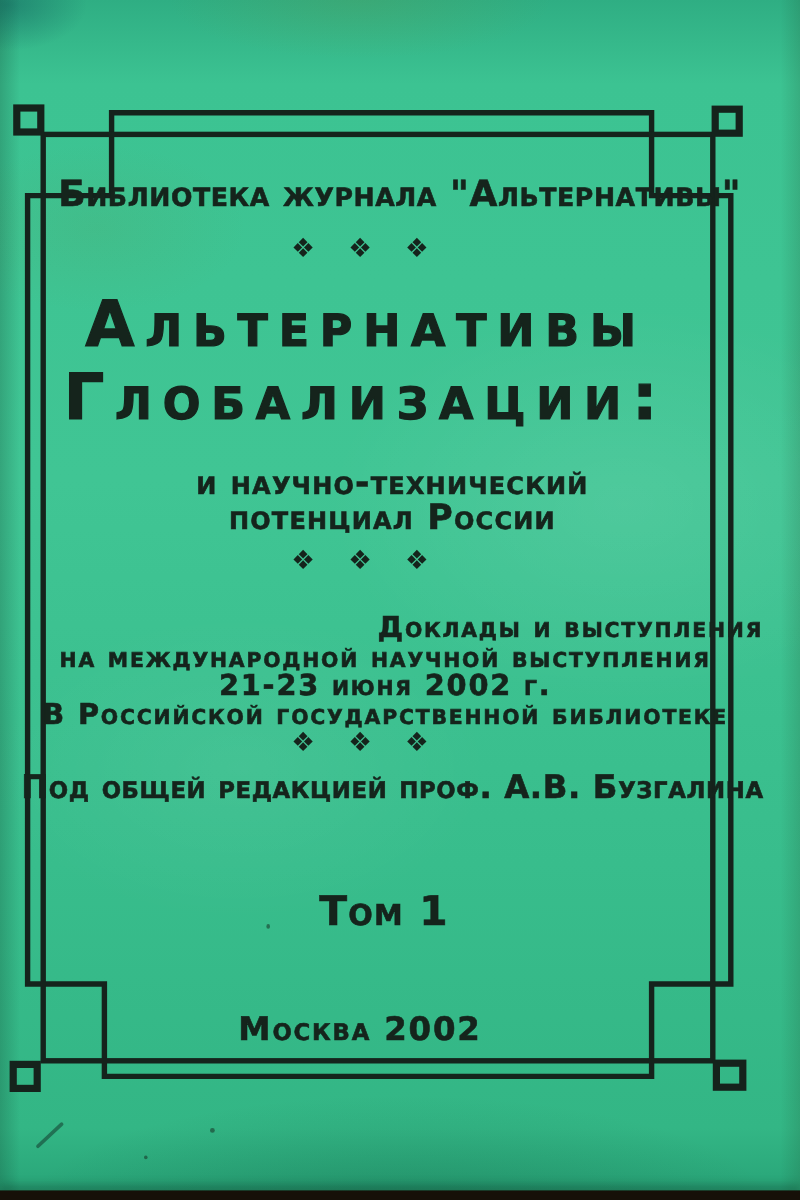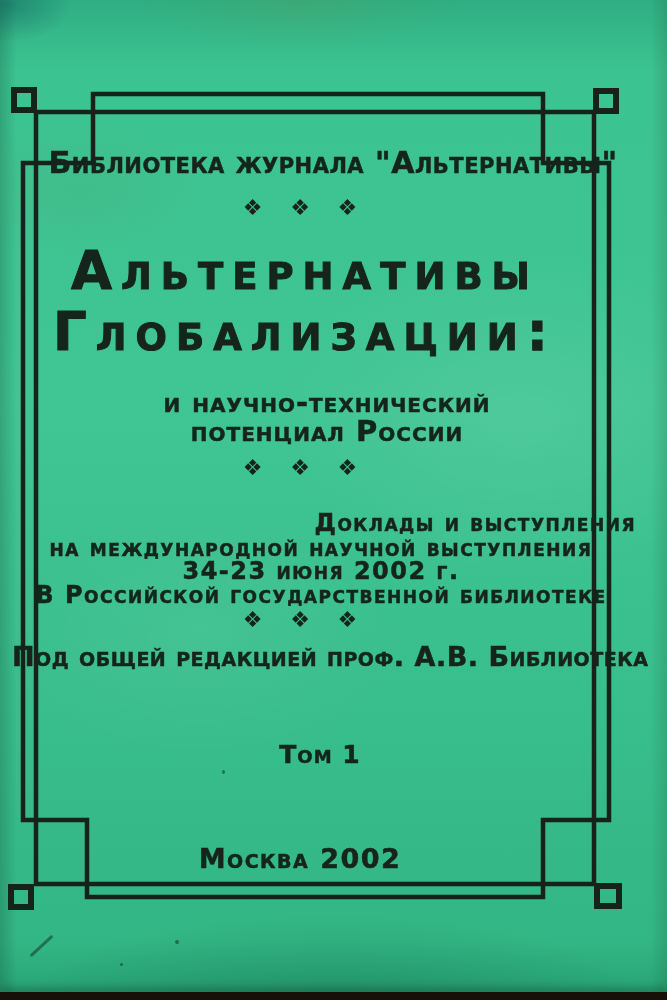--- a/index.html
+++ b/index.html
@@ -48,21 +48,21 @@
   .sub{font-size:29px;letter-spacing:1px;margin-left:-6px;}
   .s1{top:357px;}
   .s2{top:386px;}
   .s3{top:415px;}
   .conf{font-size:24px;letter-spacing:1.5px;margin-left:-12px;}
   .c1{top:510px;text-align:right;}
   .c2{top:535px;}
   .c3{top:558px;}
   .c4{top:582px;}
   .editor{top:641px;font-size:27px;letter-spacing:0.5px;margin-left:-6px;}
-  .volume{top:741px;font-size:25px;letter-spacing:1px;margin-left:-13px;}
+  .volume{top:741px;font-size:34px;letter-spacing:1px;margin-left:-13px;}
   .imprint{top:843px;font-size:27px;letter-spacing:1.5px;margin-left:-33px;}
   .bottom-strip{
     position:absolute;left:0;right:0;bottom:0;height:8px;background:#161008;
     box-shadow:0 -4px 8px rgba(10,40,28,.35);
   }
   .scratch{
     position:absolute;left:40px;top:931px;width:3px;height:30px;
     background:rgba(15,45,35,.5);transform:rotate(47deg);border-radius:2px;
   }
   .speck{position:absolute;background:rgba(20,35,25,.5);border-radius:50%;}
@@ -94,26 +94,26 @@
     <div class="line title sc t1">Альтернативы</div>
     <div class="line title sc t2">Глобализации:</div>
 
     <div class="line sub sc s3">потенциал России</div>
     <div class="line sub sc s2">и научно-технический</div>
 
     <div class="line orn orn2">❖ ❖ ❖</div>
 
     <div class="line conf sc c1">Доклады и выступления</div>
     <div class="line conf sc c2">на международной научной выступления</div>
-    <div class="line conf sc c3">34-23 июня 2002 г.</div>
+    <div class="line conf sc c3">21-23 июня 2002 г.</div>
     <div class="line conf sc c4">В Российской государственной библиотеке</div>
 
     <div class="line orn orn3">❖ ❖ ❖</div>
 
-    <div class="line editor sc">Под общей редакцией проф. А.В. Библиотека</div>
+    <div class="line editor sc">Под общей редакцией проф. А.В. Бузгалина</div>
 
     <div class="line volume sc">Том 1</div>
 
     <div class="line imprint sc">Москва 2002</div>
   </div>
 
   <div class="scratch"></div>
   <div class="speck sp1"></div>
   <div class="speck sp2"></div>
   <div class="speck sp3"></div>

